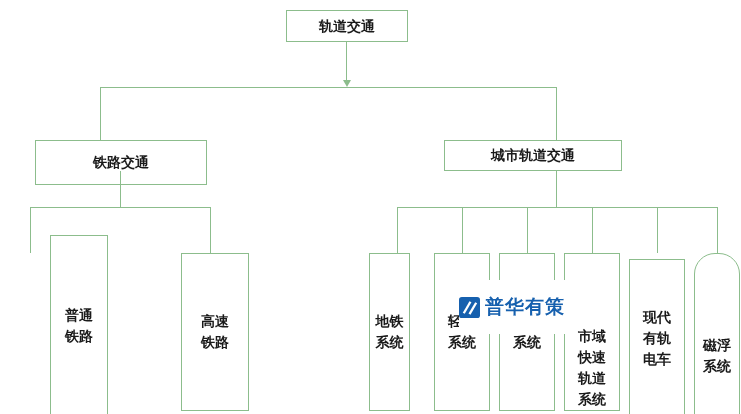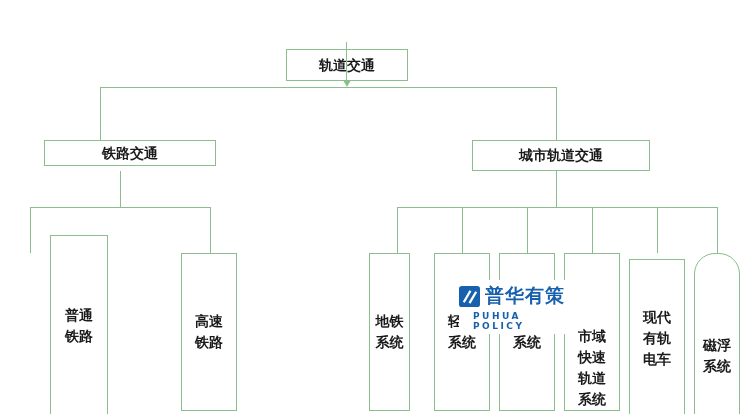--- a/index.html
+++ b/index.html
@@ -67,34 +67,34 @@
     letter-spacing: 2.5px;
     margin-top: 2px;
     padding-left: 14px;
   }
 </style>
 </head>
 <body>
 
 <div class="canvas">
 
-  <div class="node" style="left:286px; top:10px; width:122px; height:32px;margin-top:39px;">
+  <div class="node" style="left:286px; top:10px; width:122px; height:32px;">
     <span class="node-label">轨道交通</span>
   </div>
 
   <div class="line" style="left:346px; top:42px; width:1px; height:38px;"></div>
   <div class="arrow-down" style="left:343px; top:80px;"></div>
   <div class="line" style="left:100px; top:87px; width:457px; height:1px;"></div>
   <div class="line" style="left:100px; top:87px; width:1px; height:53px;"></div>
   <div class="line" style="left:556px; top:87px; width:1px; height:53px;"></div>
 
-  <div class="node" style="left:44px; top:140px; width:172px; height:26px;">
+  <div class="node" style="left:35px; top:140px; width:172px; height:45px;">
     <span class="node-label">铁路交通</span>
   </div>
-  <div class="node" style="left:472px; top:140px; width:178px; height:31px;">
+  <div class="node" style="left:444px; top:140px; width:178px; height:31px;">
     <span class="node-label">城市轨道交通</span>
   </div>
 
   <div class="line" style="left:120px; top:171px; width:1px; height:36px;"></div>
   <div class="line" style="left:30px; top:207px; width:181px; height:1px;"></div>
   <div class="line" style="left:30px; top:207px; width:1px; height:46px;"></div>
   <div class="line" style="left:210px; top:207px; width:1px; height:46px;"></div>
 
   <div class="line" style="left:556px; top:171px; width:1px; height:36px;"></div>
   <div class="line" style="left:397px; top:207px; width:321px; height:1px;"></div>
@@ -102,21 +102,21 @@
   <div class="line" style="left:462px; top:207px; width:1px; height:46px;"></div>
   <div class="line" style="left:527px; top:207px; width:1px; height:46px;"></div>
   <div class="line" style="left:592px; top:207px; width:1px; height:46px;"></div>
   <div class="line" style="left:657px; top:207px; width:1px; height:46px;"></div>
   <div class="line" style="left:717px; top:207px; width:1px; height:46px;"></div>
 
   <div class="node" style="left:2px; top:235px; width:58px; height:182px;margin-left:48px;">
     <span class="node-label">普通
 铁路</span>
   </div>
-  <div class="node" style="left:181px; top:253px; width:56px; height:158px;">
+  <div class="node" style="left:181px; top:253px; width:68px; height:158px;">
     <span class="node-label">高速
 铁路</span>
   </div>
 
   <div class="node" style="left:369px; top:253px; width:41px; height:158px;">
     <span class="node-label">地铁
 系统</span>
   </div>
   <div class="node" style="left:434px; top:253px; width:56px; height:158px;">
     <span class="node-label">轻轨
@@ -146,16 +146,15 @@
     <div class="wm-row">
       <span class="wm-logo">
         <svg width="21" height="21" viewBox="0 0 22 22" aria-hidden="true">
           <rect x="0" y="0" width="22" height="22" rx="3" fill="#1660AE"></rect>
           <path d="M5 17 L12 5" stroke="#ffffff" stroke-width="2.4" fill="none"></path>
           <path d="M11 18 L18 6" stroke="#ffffff" stroke-width="2.4" fill="none"></path>
         </svg>
       </span>
       <span class="wm-name">普华有策</span>
     </div>
-    <div class="wm-sub">PUHUA POLICY</div>
   </div>
 
 </div>
 
 </body></html>

